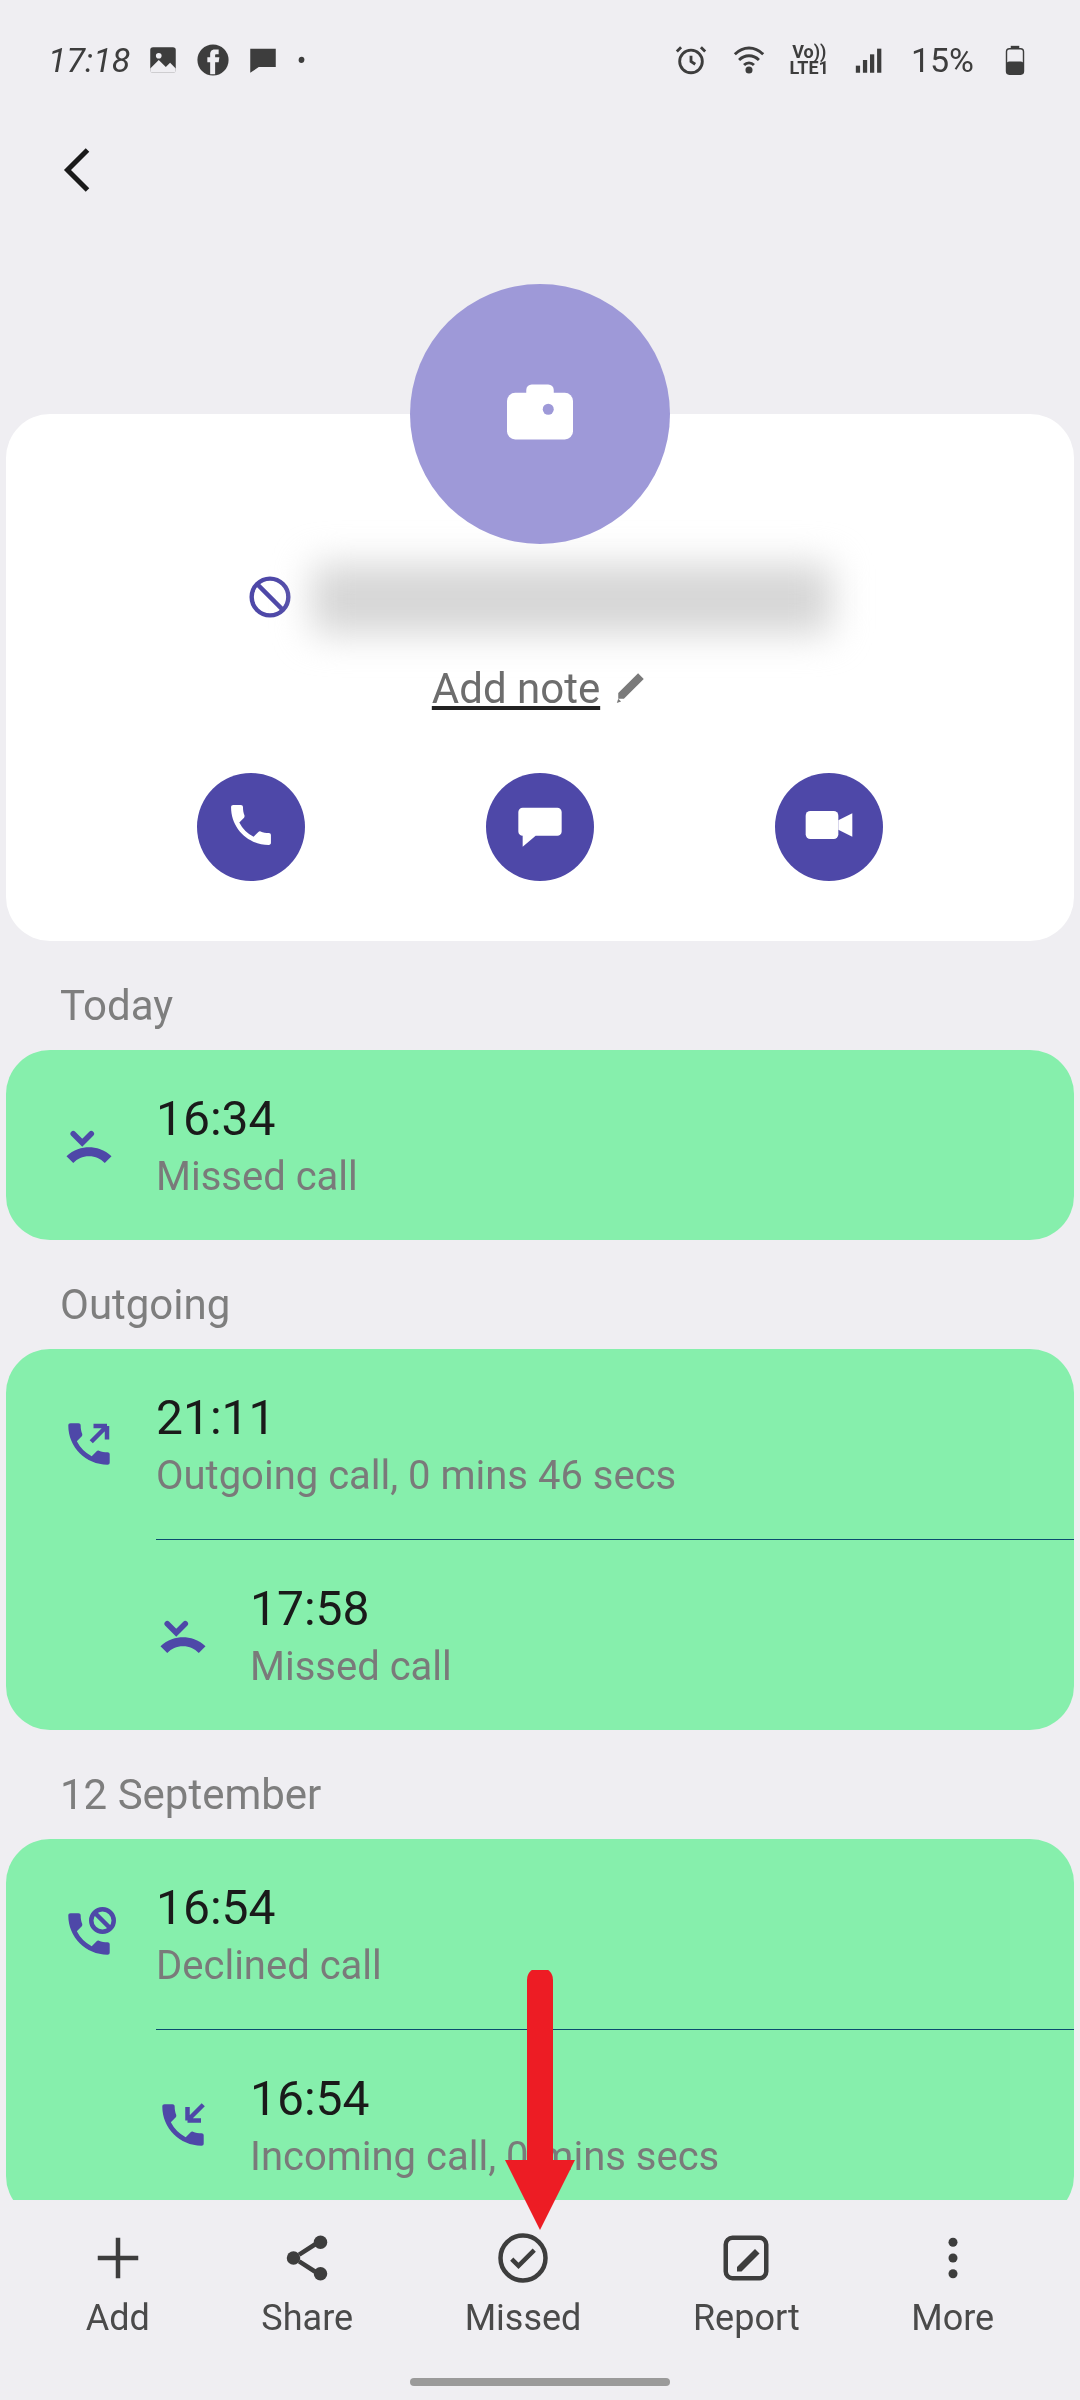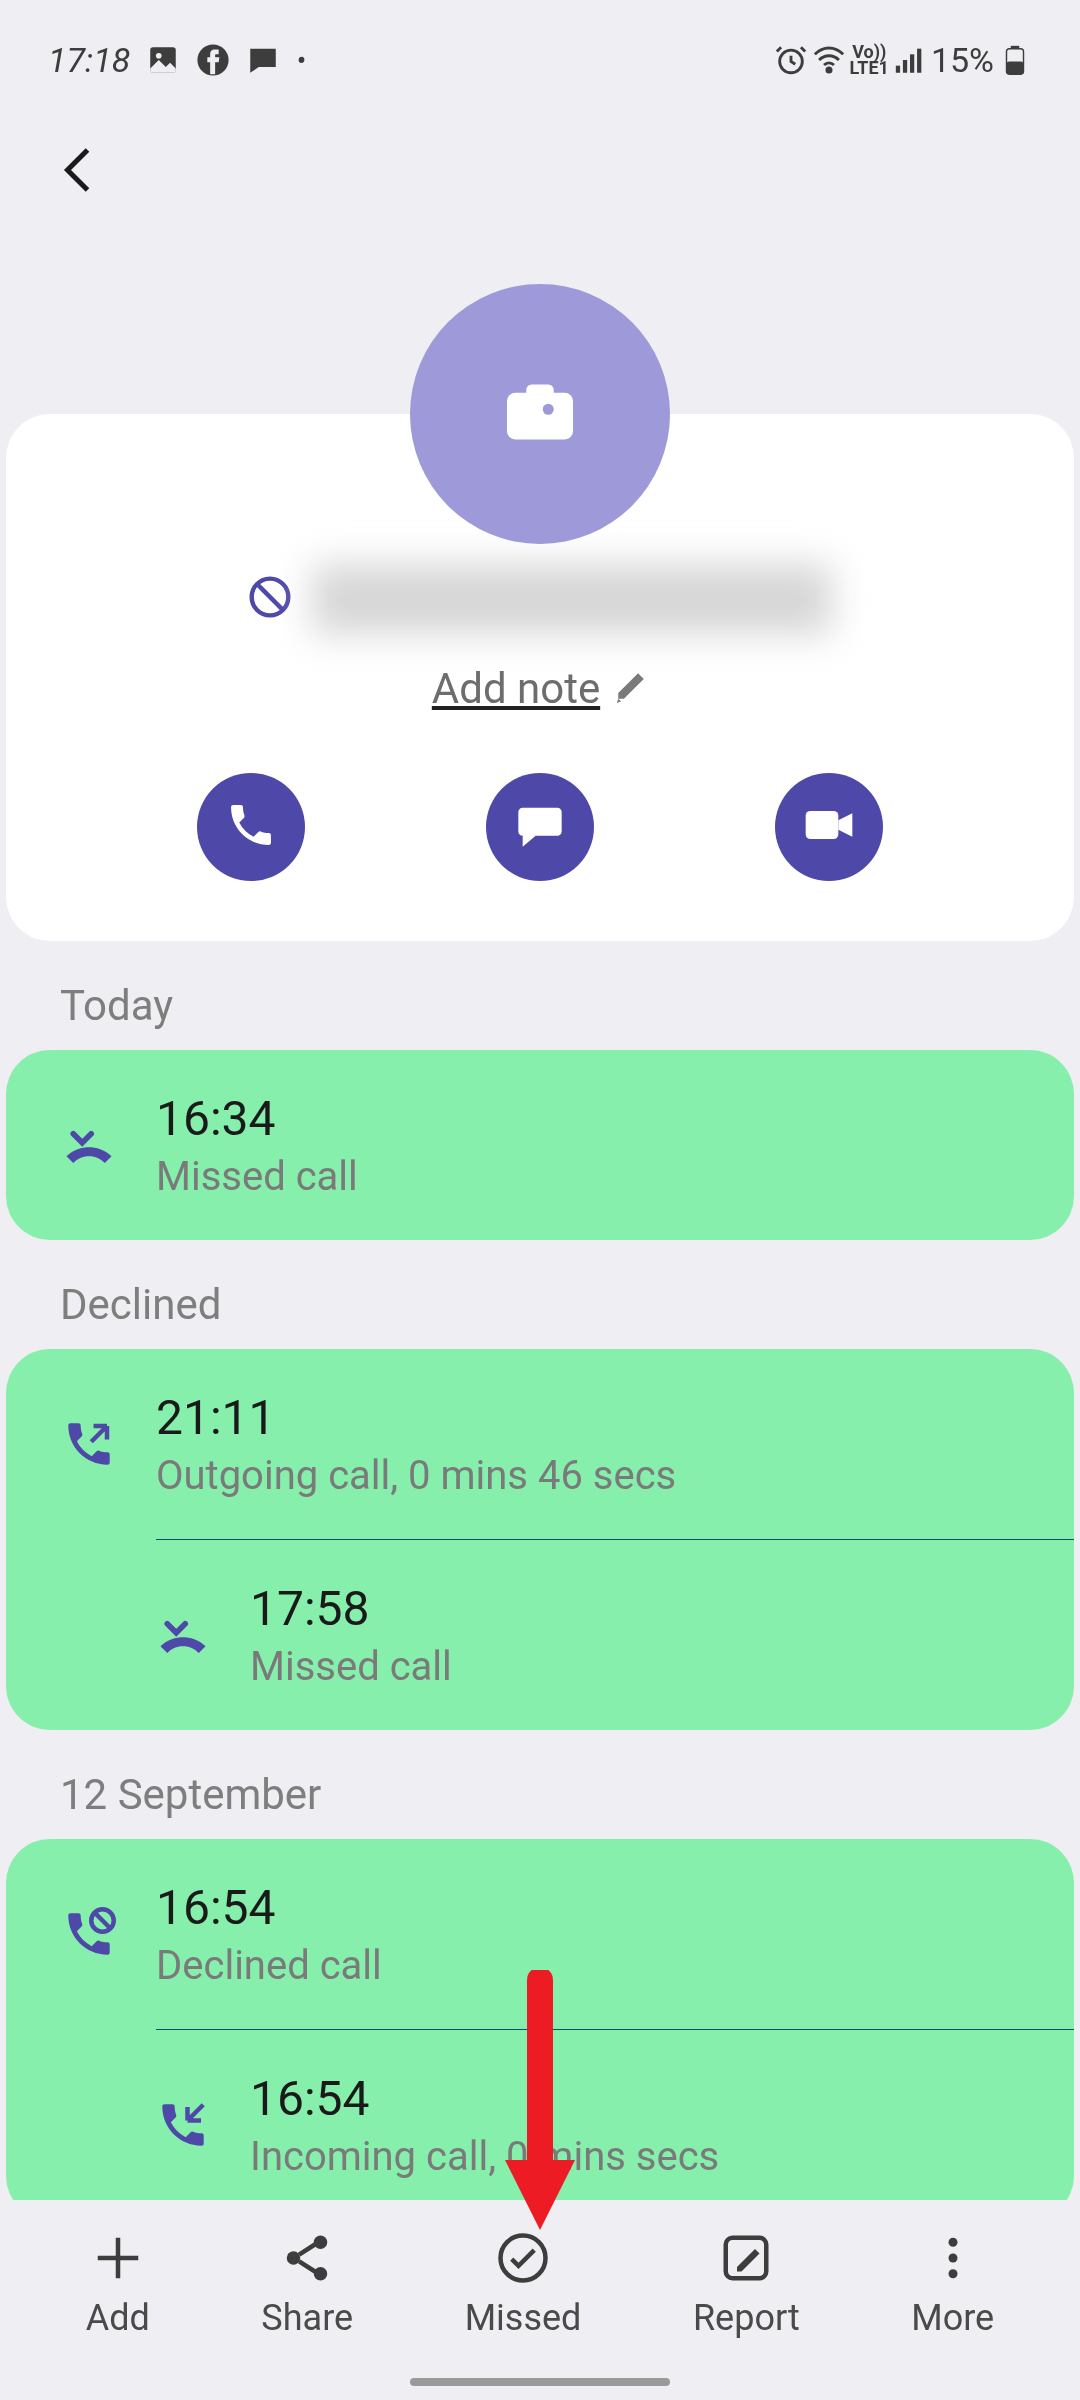--- a/index.html
+++ b/index.html
@@ -1,19 +1,19 @@
 <!DOCTYPE html>
 <html><head>
 <meta charset="utf-8">
 <style>
   * { margin:0; padding:0; box-sizing:border-box; font-family:-apple-system,Roboto,"Segoe UI",sans-serif; }
   body { width:1080px; height:2400px; background:#efeef2; color:#212121; position:relative; }
   .status-bar { display:flex; justify-content:space-between; align-items:center; padding:20px 48px 0; height:100px; font-size:34px; color:#3d3d3d; }
   .status-left { display:flex; align-items:center; gap:16px;font-style:italic; }
-  .status-right { display:flex; align-items:center; gap:4px; }
+  .status-right { display:flex; align-items:center; gap:24px; }
   .status-ic { width:34px; height:34px; display:inline-flex; align-items:center; justify-content:center; }
   .back-row { padding:40px 50px 20px; }
   .back-btn svg { width:60px; height:60px; }
   .avatar-wrap { display:flex; justify-content:center; margin-top:60px; position:relative; z-index:5; }
   .avatar { width:260px; height:260px; border-radius:50%; background:#9e99d8; display:flex; align-items:center; justify-content:center; }
   .card { background:#fff; border-radius:44px; margin:0 6px; padding:140px 40px 60px; margin-top:-130px; text-align:center;text-decoration:underline; }
   .number-row { display:flex; justify-content:center; align-items:center; gap:20px; margin-top:10px; }
   .blurred { filter:blur(18px); background:#d6d6d6; width:520px; height:70px; border-radius:6px; }
   .note-row { display:flex; justify-content:center; align-items:center; gap:14px; margin-top:30px; color:#6d6d6d; font-size:42px; }
   .action-row { display:flex; justify-content:space-around; margin-top:60px; padding:0 60px; }
@@ -166,21 +166,21 @@
         <span class="row-ic"><svg viewBox="0 0 24 24" fill="#4e48a8">
             <path d="M13 7 9 11 5 7" stroke="#4e48a8" stroke-width="2.5" fill="none" stroke-linecap="round"></path>
             <path d="M2 17c3-3 7-4 10-4s7 1 10 4l-3 3c-2-2-4-3-7-3s-5 1-7 3l-3-3Z"></path>
           </svg></span>
         <div class="row-txt">
           <div class="t">16:34</div>
           <div class="s">Missed call</div>
         </div>
       </div>
     </div>
-    <div class="section-hdr">Declined</div>
+    <div class="section-hdr">Outgoing</div>
     <div class="list-card">
       <div class="row">
         <span class="row-ic"><svg viewBox="0 0 24 24" fill="#4e48a8">
             <path d="M6.6 10.8a15 15 0 0 0 6.6 6.6l2.2-2.2c.3-.3.7-.4 1-.2 1.2.5 2.5.7 3.8.7.6 0 1 .4 1 1v3.5c0 .6-.4 1-1 1C10.6 21.2 2.8 13.4 2.8 3.8c0-.6.4-1 1-1h3.5c.6 0 1 .4 1 1 0 1.3.2 2.6.7 3.8.1.3 0 .7-.2 1l-2.2 2.2Z"></path>
             <path d="M14 4h6m0 0v6m0-6-7 7" stroke="#4e48a8" stroke-width="2" fill="none"></path>
           </svg></span>
         <div class="row-txt">
           <div class="t">21:11</div>
           <div class="s">Outgoing call, 0 mins 46 secs</div>
         </div>

